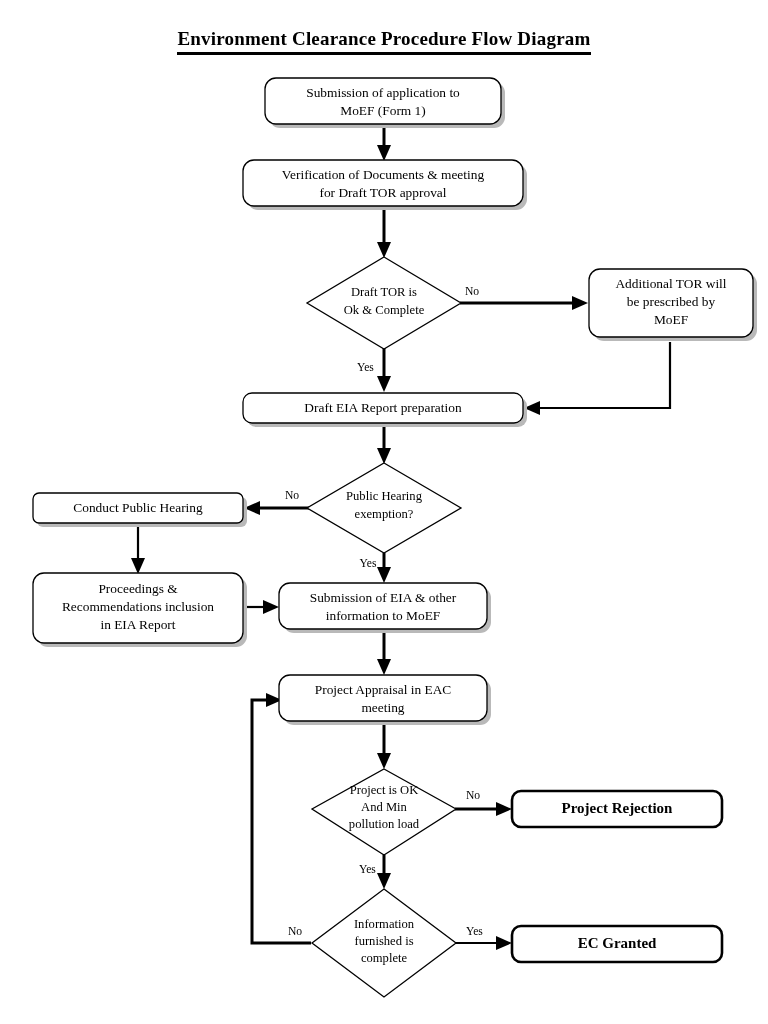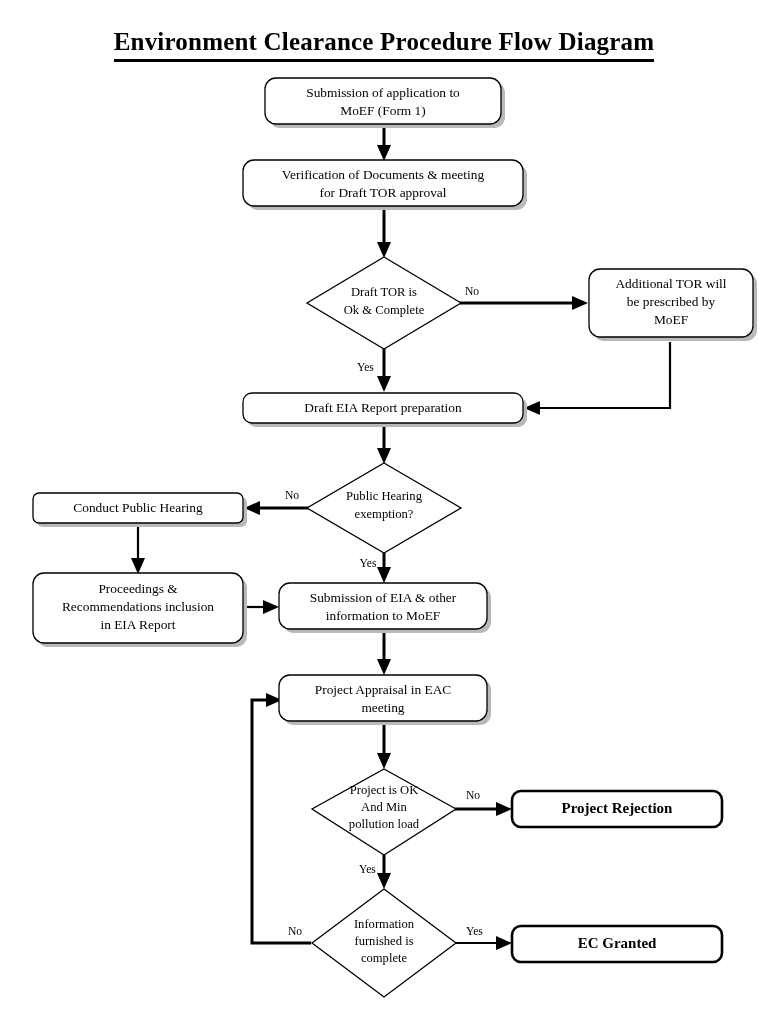--- a/index.html
+++ b/index.html
@@ -25,21 +25,21 @@
   .title-wrap {
     position: absolute;
     top: 28px;
     left: 0;
     width: 768px;
     text-align: center;
   }
   .title {
     display: inline-block;
     font-family: "Liberation Serif", "DejaVu Serif", serif;
-    font-size: 25px;
+    font-size: 19px;
     font-weight: bold;
     letter-spacing: 0.2px;
     border-bottom: 3px solid #000000;
     padding-bottom: 2px;
     line-height: 1.15;
     white-space: nowrap;
   }
   svg.flow {
     position: absolute;
     top: 0;

